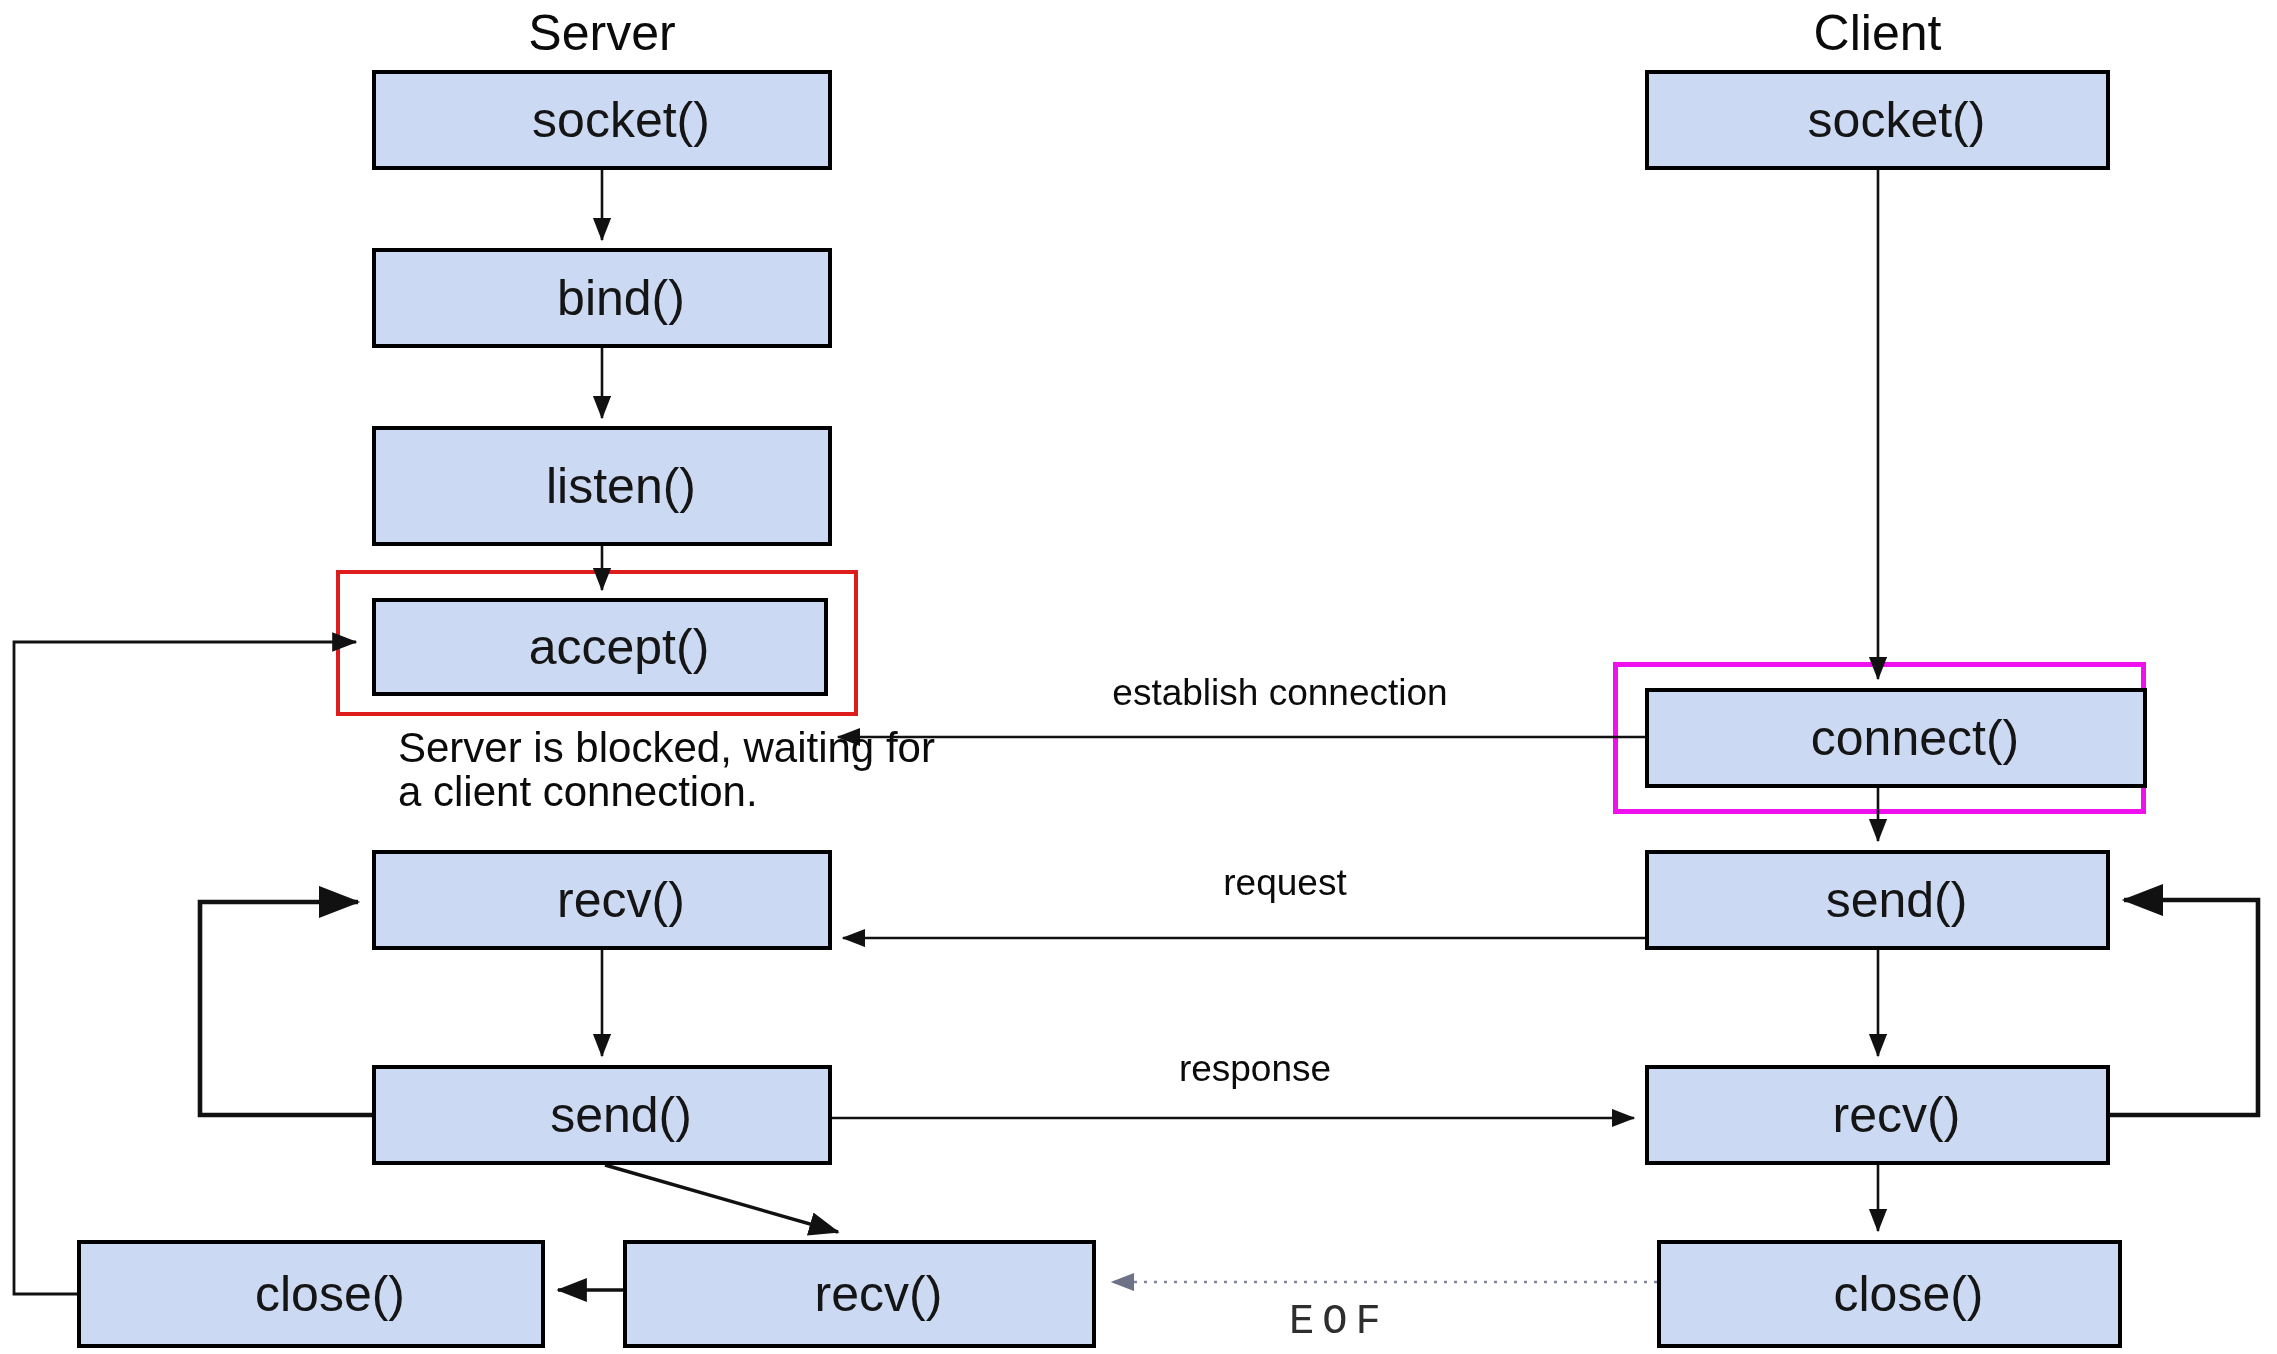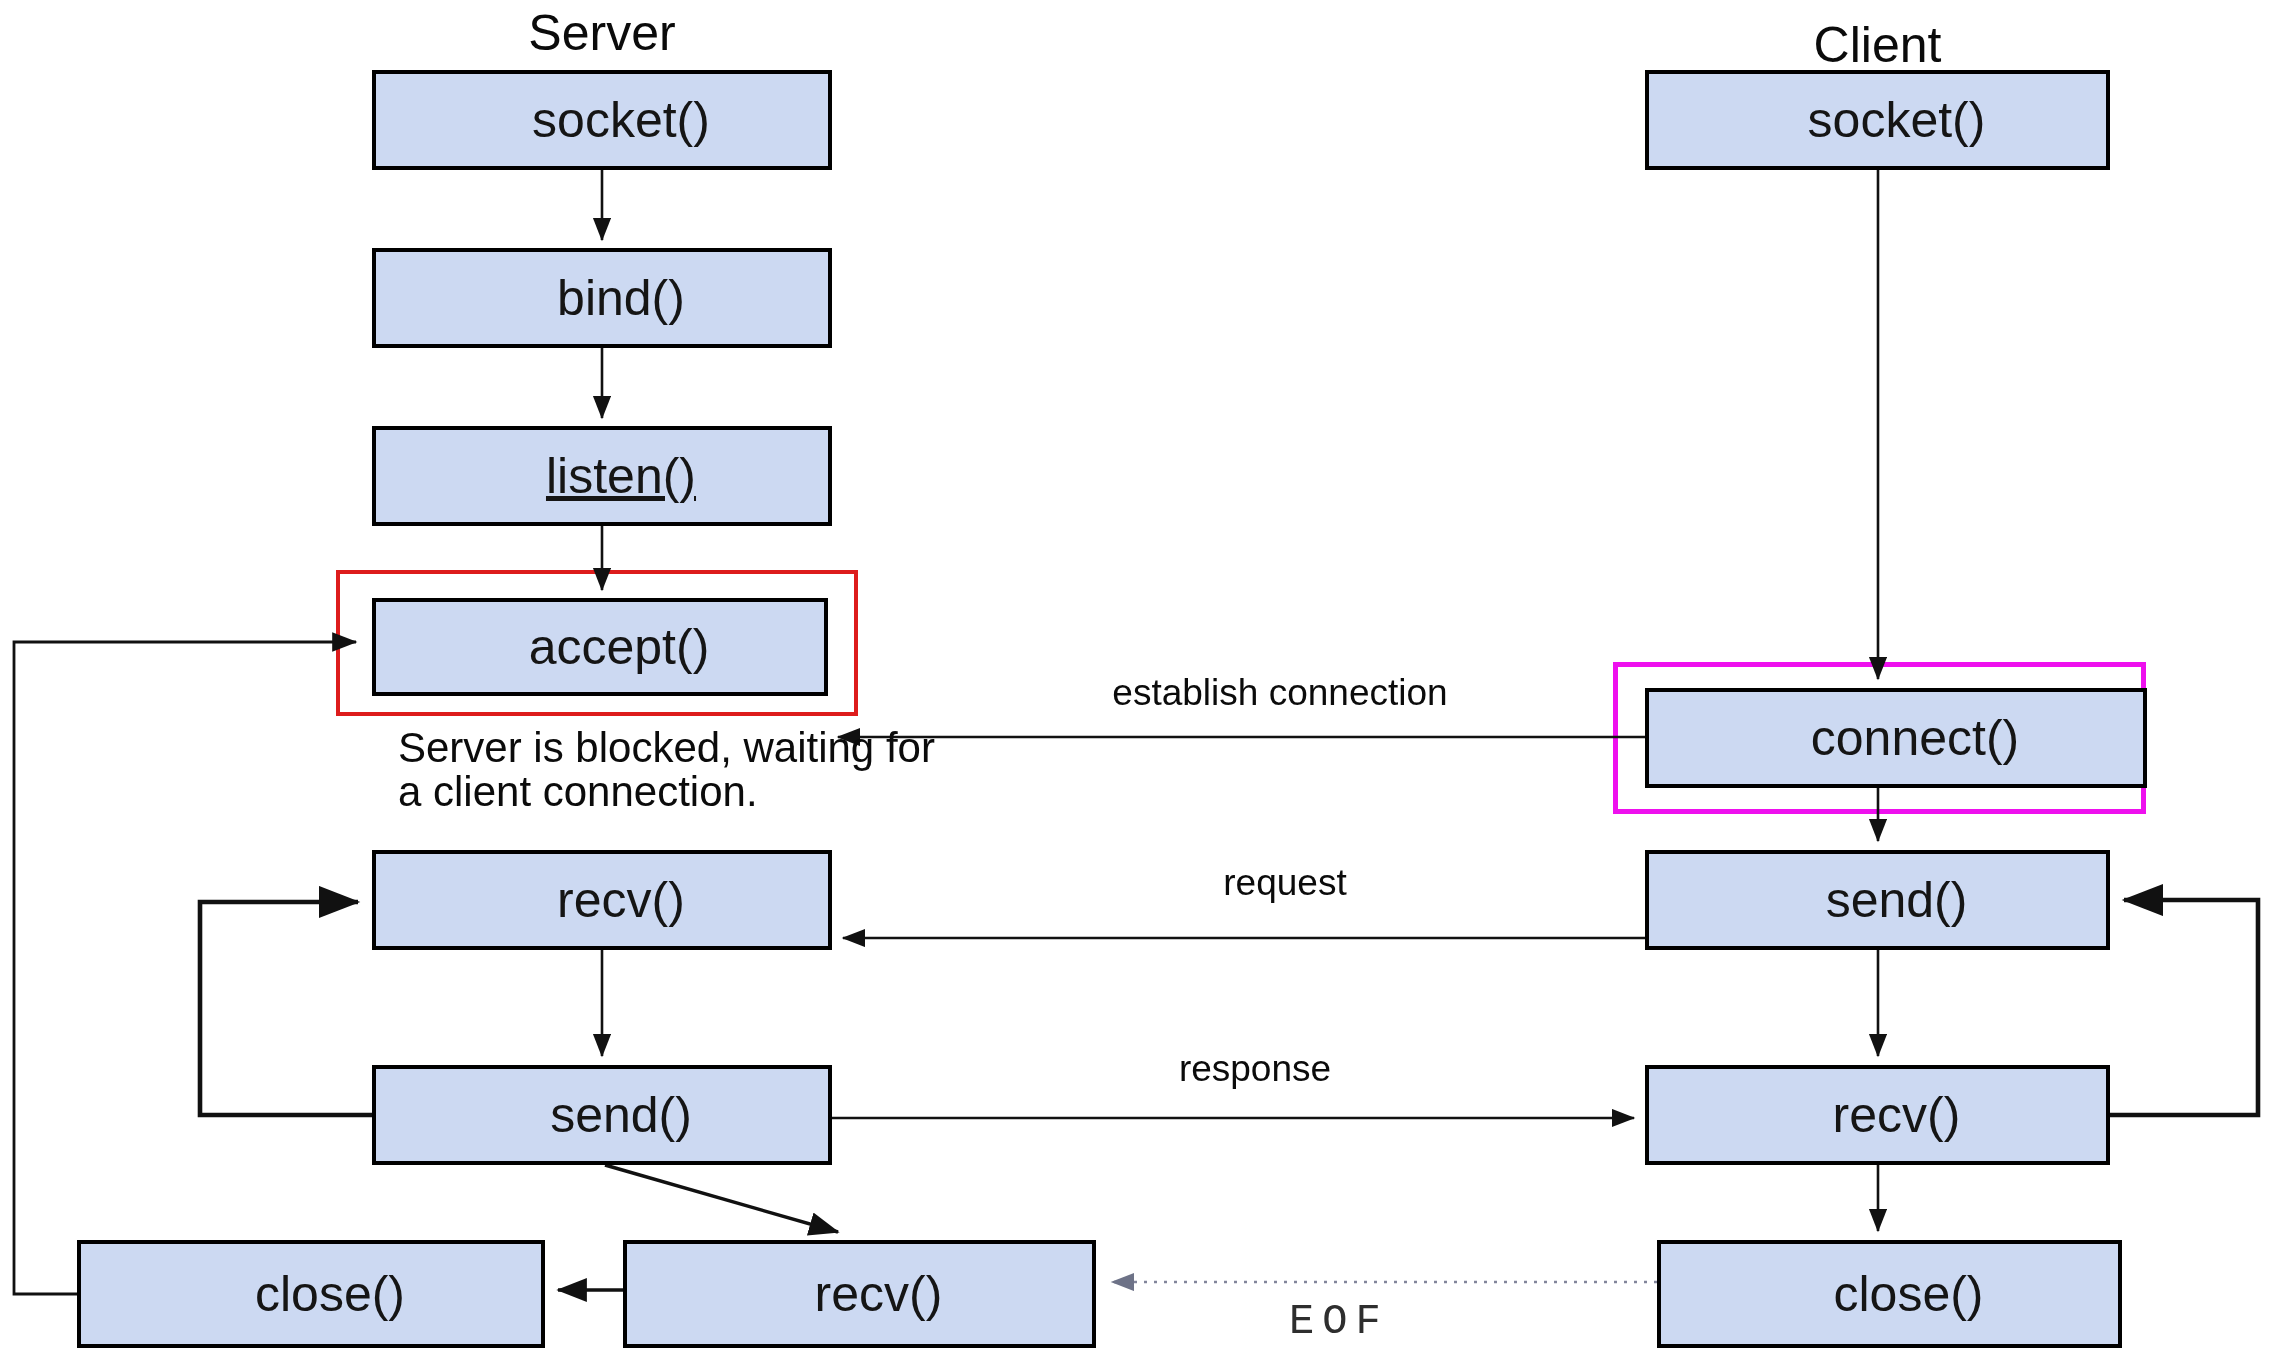--- a/index.html
+++ b/index.html
@@ -108,25 +108,25 @@
     <polyline points="372,1115 200,1115 200,902 358,902" fill="none" stroke="#111" stroke-width="4.6" marker-end="url(#ah)"></polyline>
 
     <polyline points="77,1294 14,1294 14,642 356,642" fill="none" stroke="#111" stroke-width="2.8" marker-end="url(#ah)"></polyline>
 
     <polyline points="2110,1115 2258,1115 2258,900 2124,900" fill="none" stroke="#111" stroke-width="4.6" marker-end="url(#ah)"></polyline>
 
     <line x1="1657" y1="1282" x2="1112" y2="1282" stroke="#81849a" stroke-width="2.6" stroke-dasharray="3 7" marker-end="url(#ahg)"></line>
   </svg>
 
   <div class="col-title" style="left:372px;top:4px;width:460px;">Server</div>
-  <div class="col-title" style="left:1645px;top:16px;width:465px;">Client</div>
+  <div class="col-title" style="left:1645px;top:4px;width:465px;">Client</div>
 
   <div class="box" style="left:372px;top:70px;width:460px;height:100px;">socket()</div>
   <div class="box" style="left:372px;top:248px;width:460px;height:100px;">bind()</div>
-  <div class="box" style="left:372px;top:426px;width:460px;height:100px;text-decoration:underline;">listen()</div>
+  <div class="box" style="left:372px;top:426px;width:460px;height:120px;">listen()</div>
   <div class="box" style="left:372px;top:598px;width:456px;height:98px;">accept()</div>
   <div class="box" style="left:372px;top:850px;width:460px;height:100px;">recv()</div>
   <div class="box" style="left:372px;top:1065px;width:460px;height:100px;">send()</div>
   <div class="box" style="left:77px;top:1240px;width:468px;height:108px;">close()</div>
   <div class="box" style="left:623px;top:1240px;width:473px;height:108px;">recv()</div>
 
   <div class="box" style="left:1645px;top:70px;width:465px;height:100px;">socket()</div>
   <div class="box" style="left:1645px;top:688px;width:502px;height:100px;">connect()</div>
   <div class="box" style="left:1645px;top:850px;width:465px;height:100px;">send()</div>
   <div class="box" style="left:1645px;top:1065px;width:465px;height:100px;">recv()</div>

